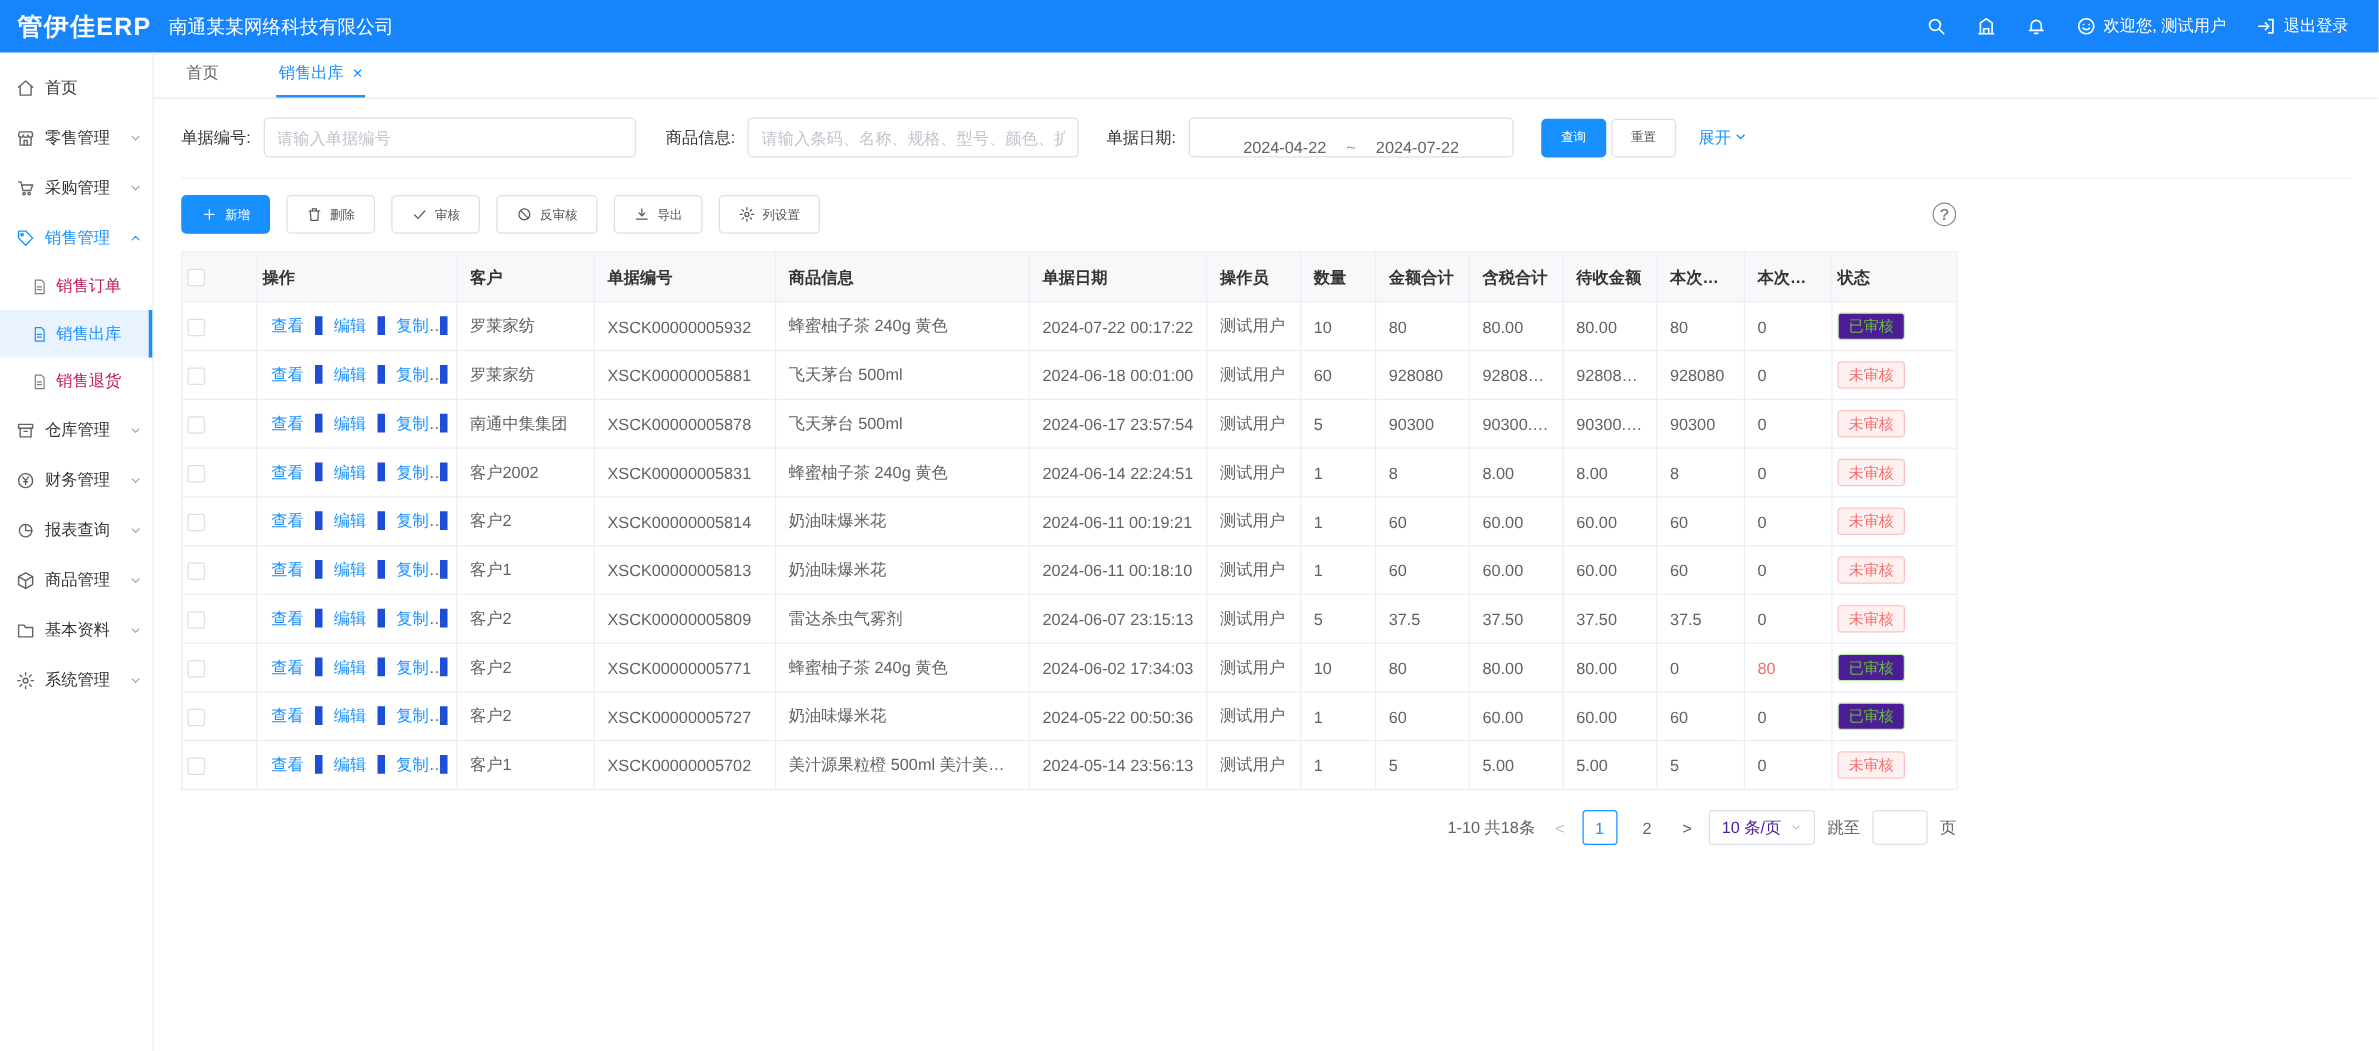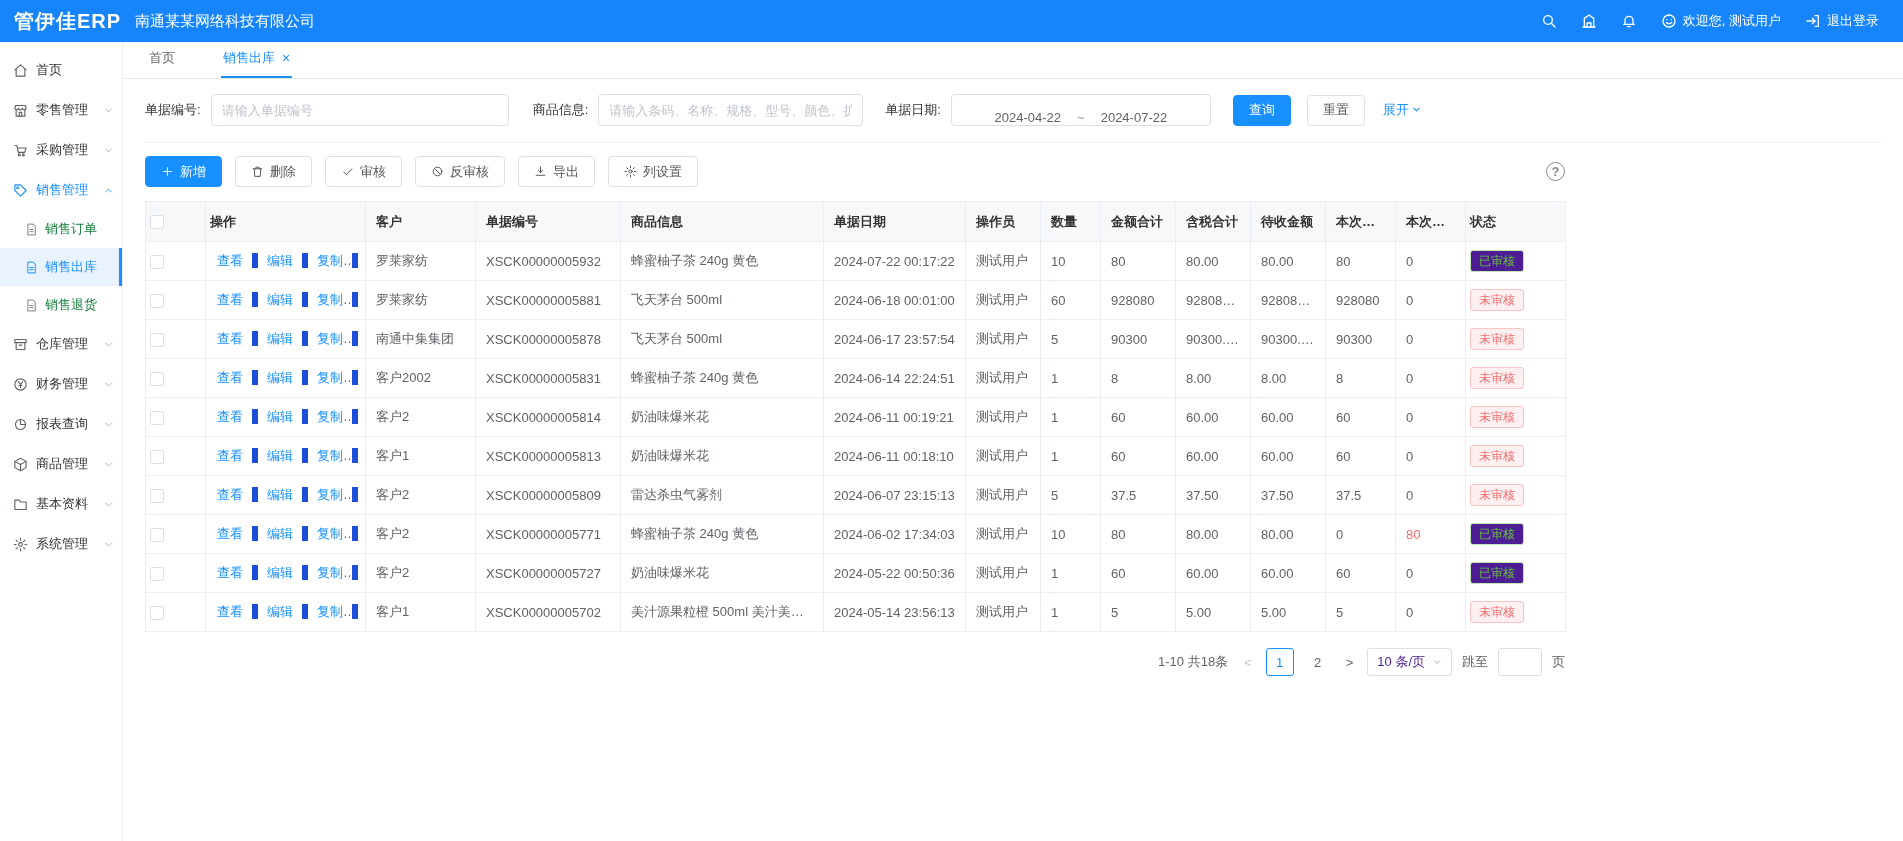--- a/index.html
+++ b/index.html
@@ -21,21 +21,21 @@
   .sidebar { flex:0 0 123px; width:123px; border-right:1px solid #ededed; padding-top:8px; overflow:hidden; }
   .main { flex:1; min-width:0; display:flex; flex-direction:column; }
 
   
   .menu-item { height:40px; display:flex; align-items:center; padding:0 8px 0 13px; font-size:13px; color:#333; cursor:pointer; white-space:nowrap; }
   .menu-item .mi-icon { width:15px; height:15px; margin-right:8px; color:#5f6368; display:flex; flex:0 0 15px; }
   .menu-item .mi-icon svg, .submenu-item .mi-icon svg { width:100%; height:100%; }
   .mi-chevron { margin-left:auto; color:#999; display:flex; }
   .mi-chevron svg { width:11px; height:11px; }
   .menu-item.active, .menu-item.active .mi-icon, .menu-item.active .mi-chevron { color:var(--accent); }
-  .submenu-item { height:38px; display:flex; align-items:center; padding-left:25px; font-size:13px; color:#15803d; cursor:pointer; position:relative; white-space:nowrap; }
+  .submenu-item { height:38px; display:flex; align-items:center; padding-left:25px; font-size:13px; color:#be185d; cursor:pointer; position:relative; white-space:nowrap; }
   .submenu-item .mi-icon { width:13px; height:13px; margin-right:7px; color:#7a7e85; display:flex; flex:0 0 13px; }
   .submenu-item.active { background:#e8f3ff; color:var(--accent); }
   .submenu-item.active .mi-icon { color:var(--accent); }
   .submenu-item.active::after { content:""; position:absolute; right:0; top:0; bottom:0; width:3px; background:var(--accent); }
 
   
   .tabbar { height:37px; flex:0 0 37px; border-bottom:1px solid #e8e8e8; display:flex; align-items:flex-end; padding-left:24px; gap:44px; }
   .tab { font-size:13px; color:#666; padding:0 2px 11px; cursor:pointer; position:relative; display:flex; align-items:center; gap:7px; }
   .tab.active { color:var(--accent); }
   .tab.active::after { content:""; position:absolute; left:0; right:0; bottom:0; height:2px; background:var(--accent); }
@@ -46,24 +46,24 @@
 
   .filterbar { display:flex; align-items:center; padding:15px 0 16px; border-bottom:1px solid #efefef; }
   .f-group { display:flex; align-items:center; }
   .f-label { font-size:13px; color:#333; margin-right:10px; white-space:nowrap; }
   .f-input { height:32px; border:1px solid #dcdfe6; border-radius:4px; padding:0 10px; font-size:13px; color:#606266; outline:none; }
   .f-input::placeholder { color:#c0c4cc; }
   .w1 { width:298px; } .w2 { width:265px; }
   .g2 { margin-left:24px; } .g3 { margin-left:22px; }
   .date-range { width:260px; height:32px; border:1px solid #dcdfe6; border-radius:4px; display:flex; align-items:flex-end; justify-content:center; font-size:13px; color:#606266; cursor:pointer; }
   .date-sep { color:#999; margin:0 16px; }
-  .btn { height:31px; padding:0 15px; border-radius:4px; border:1px solid #dcdfe6; background:#fff; font-size:13px; color:#555; cursor:pointer; display:flex; align-items:center; gap:6px; white-space:nowrap; }
+  .btn { height:31px; padding:0 15px; border-radius:4px; border:1px solid #dcdfe6; background:#fff; font-size:10px; color:#555; cursor:pointer; display:flex; align-items:center; gap:6px; white-space:nowrap; }
   .btn.primary { background:var(--accent); border-color:var(--accent); color:#fff; }
   .btn svg { width:13px; height:13px; }
-  .search-btn { margin-left:22px; } .reset-btn { margin-left:16px;text-align:right; }
+  .search-btn { margin-left:22px; } .reset-btn { margin-left:4px;text-align:right; }
   .expand-link { margin-left:18px; color:var(--accent); font-size:13px; display:flex; align-items:center; gap:2px; cursor:pointer; }
   .expand-link svg { width:11px; height:11px; }
 
   .toolbar { width:1420px; display:flex; align-items:center; gap:13px; padding:13px 0 14px; }
   .help { margin-left:auto; width:19px; height:19px; border:1.5px solid #8c8c8c; border-radius:50%; color:#8c8c8c; font-size:13px; font-weight:bold; display:flex; align-items:center; justify-content:center; cursor:pointer; }
 
   
   table { width:1420px; border-collapse:collapse; table-layout:fixed; }
   th, td { border:1px solid #ebeef5; white-space:nowrap; overflow:hidden; text-overflow:ellipsis; }
   th { background:#f7f8fa; height:40px; font-size:13px; color:#333; font-weight:bold; text-align:left; padding:0 10px; }

